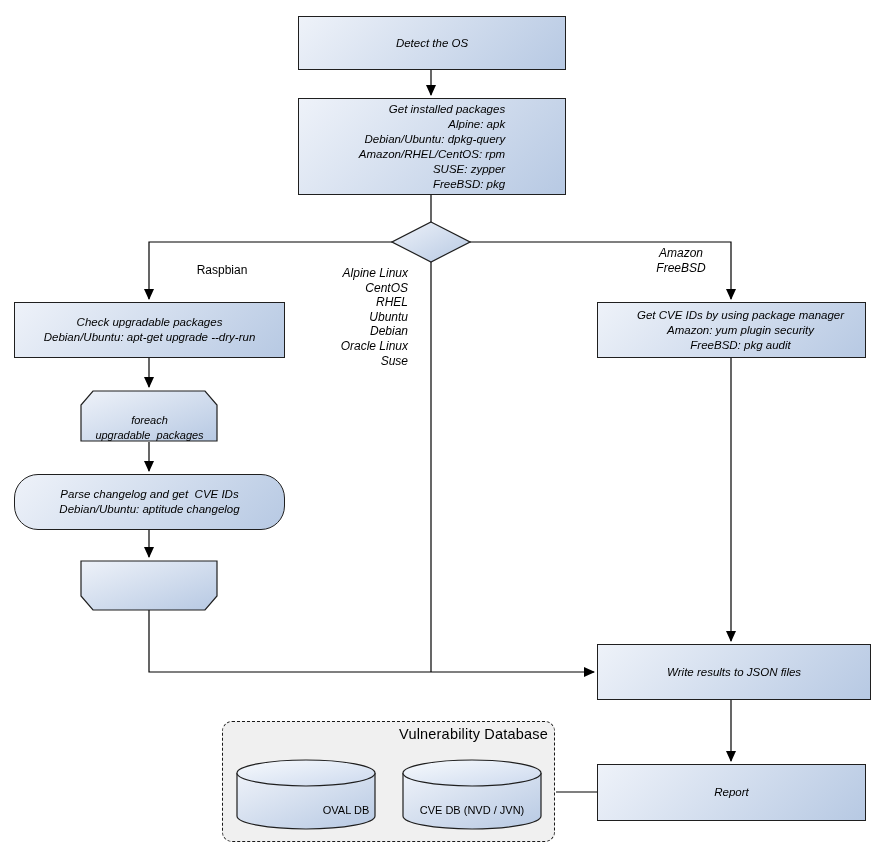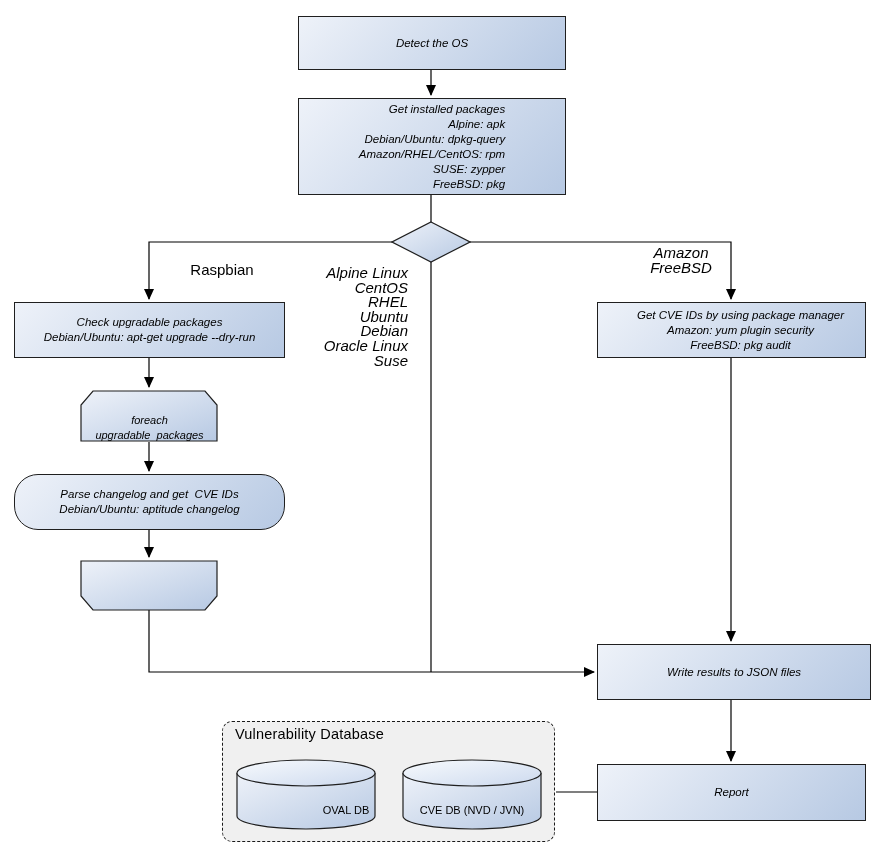--- a/index.html
+++ b/index.html
@@ -24,28 +24,28 @@
     box-sizing:border-box;font-size:11.5px;line-height:15px;
   }
   .box-inner{text-align:center;}
   .box-inner.right{text-align:right;}
   .line{display:block;white-space:pre-wrap;font-style:italic;}
   .shape-svg{position:absolute;z-index:2;}
   .shape-label{
     position:absolute;z-index:3;display:flex;align-items:flex-end;justify-content:center;
     text-align:center;font-size:11px;line-height:15px;pointer-events:none;
   }
-  .edge-label{position:absolute;z-index:3;font-size:15px;line-height:14.6px;}
+  .edge-label{position:absolute;z-index:3;font-size:12px;line-height:14.6px;}
   .db-container{
     position:absolute;z-index:2;box-sizing:border-box;
     background:var(--db-container-fill);
     border:1.5px dashed #1a1a1a;border-radius:10px;
   }
   .db-title{
-    text-align:left;font-size:14.5px;line-height:18px;
+    text-align:right;font-size:14.5px;line-height:18px;
     padding:3px 6px 0 12px;letter-spacing:.2px;
   }
 </style>
 </head>
 <body>
 
 <div class="canvas">
 
   <svg class="edges" width="881" height="857" viewBox="0 0 881 857">
     <defs>

